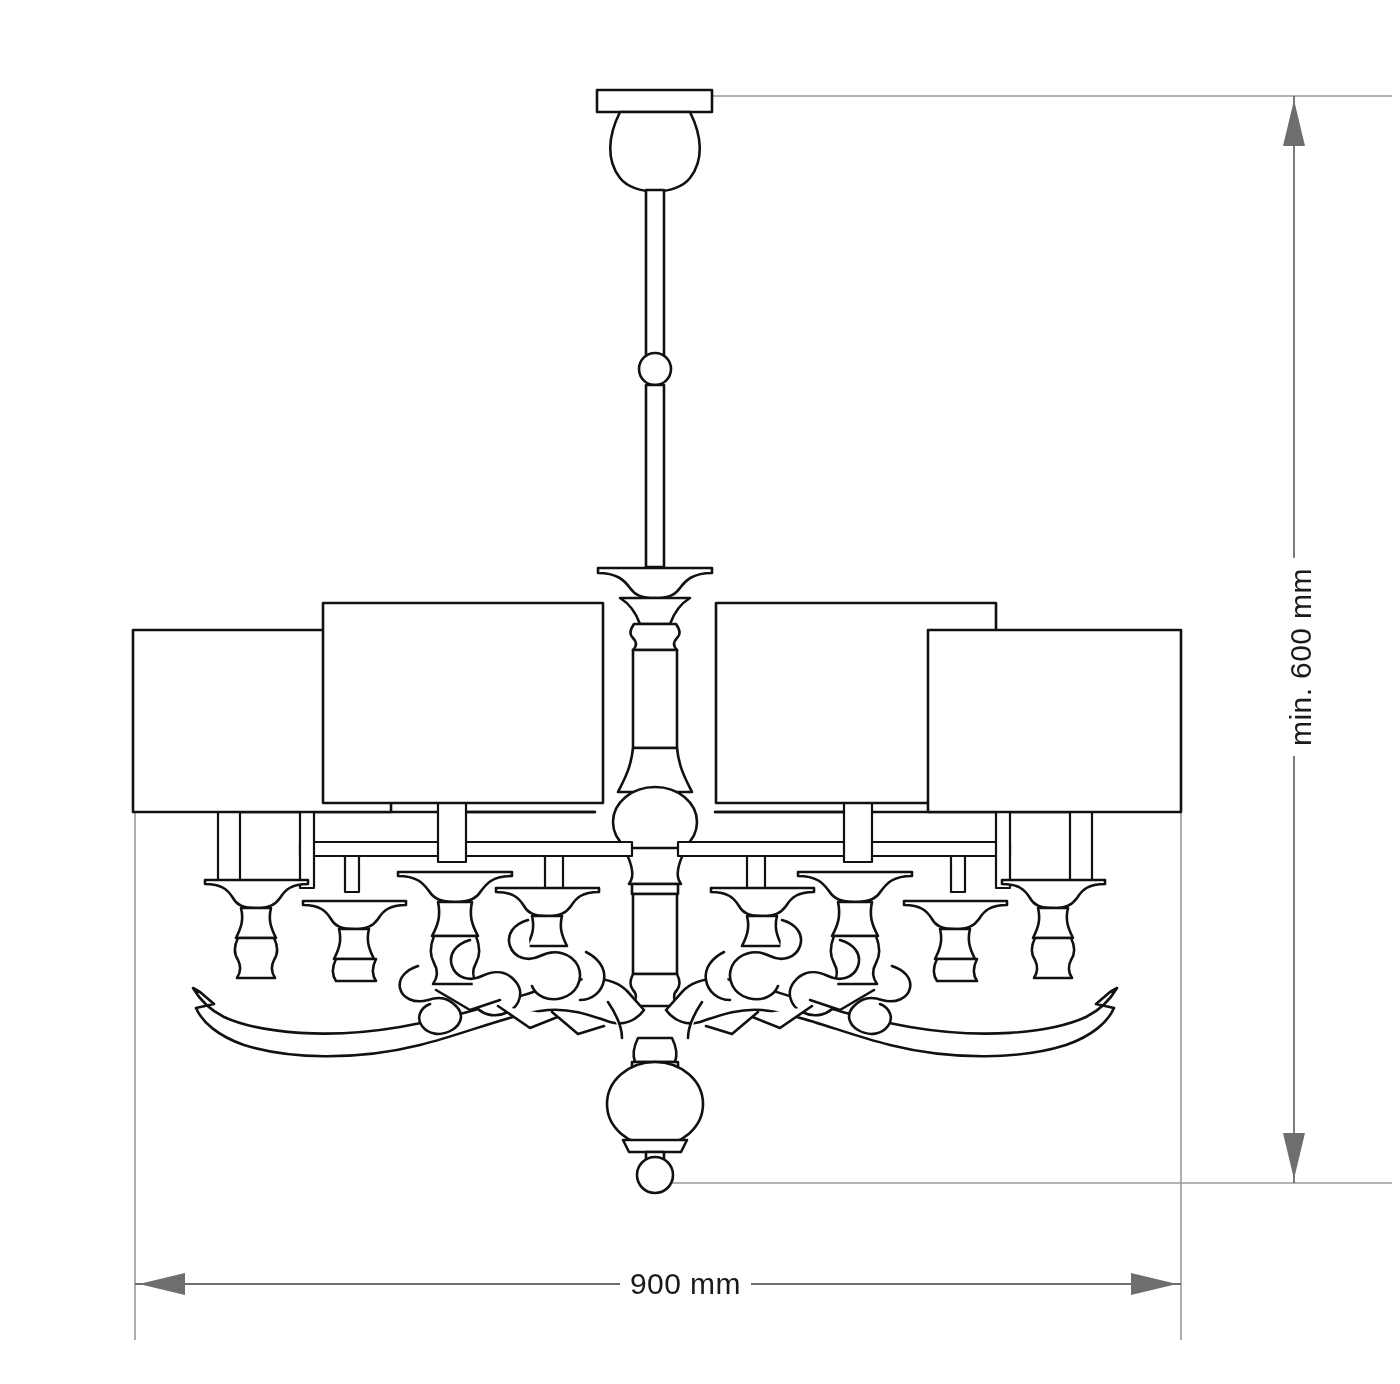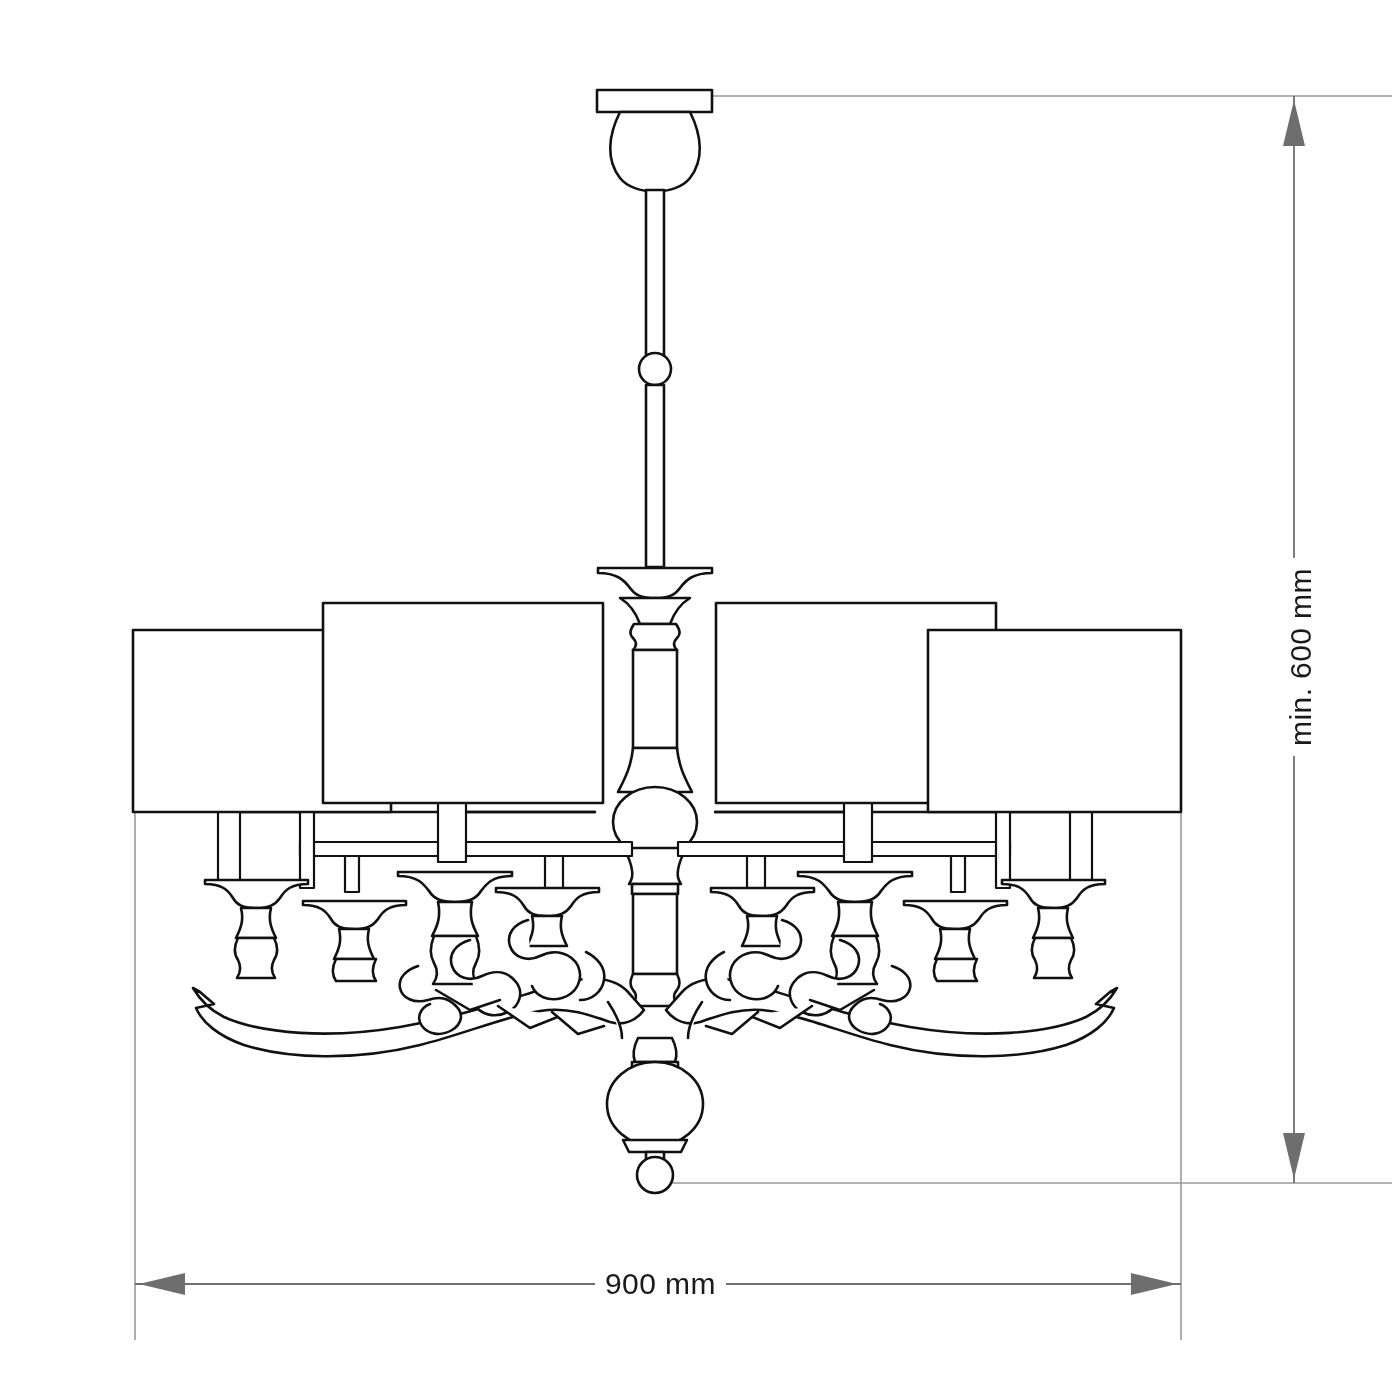--- a/index.html
+++ b/index.html
@@ -30,21 +30,21 @@
     position: absolute;
     color: #1a1a1a;
     font-family: "Liberation Sans", sans-serif;
     font-size: 30px;
     letter-spacing: 0.4px;
     white-space: nowrap;
     background: #ffffff;
     padding: 0 10px;
   }
   #label-width {
-    left: 595px;
+    left: 620px;
     top: 1284px;
     transform: translate(0, -50%);
   }
   #label-height {
     left: 1301px;
     top: 640px;
     transform: translate(-50%, 0) rotate(-90deg);
     transform-origin: center center;
   }
 </style>

